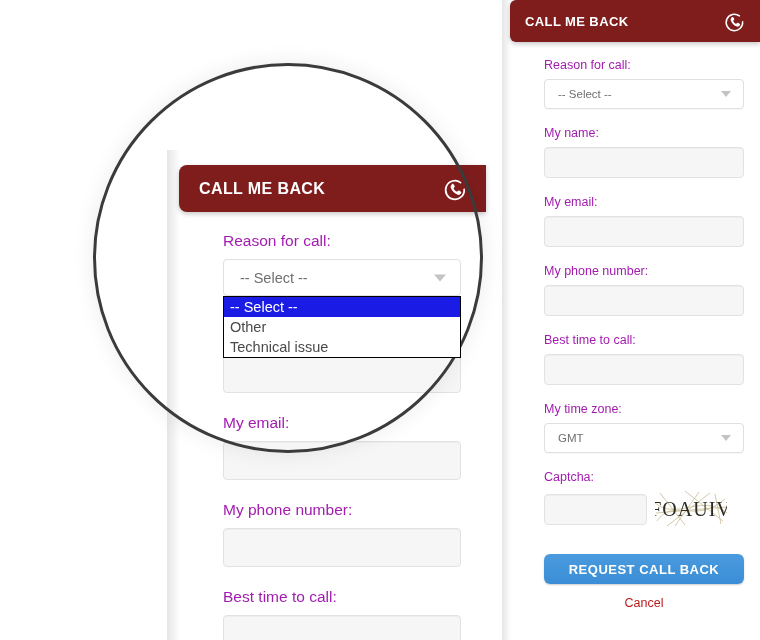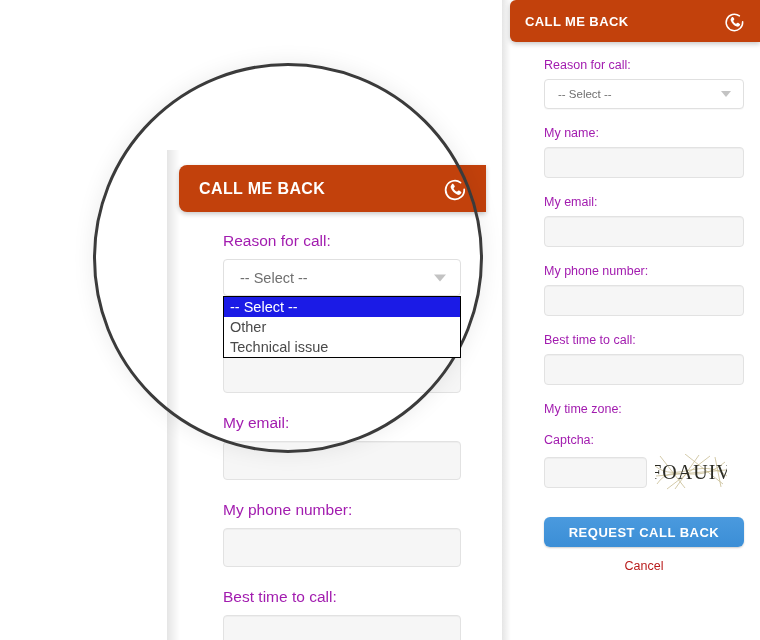--- a/index.html
+++ b/index.html
@@ -17,21 +17,21 @@
   }
 
   
   .cmb-panel {
     position: absolute;
     background: #ffffff;
     box-sizing: border-box;
   }
   .cmb-header {
     position: absolute;
-    background: #c2410c;
+    background: #7f1d1d;
     color: #ffffff;
     display: flex;
     align-items: center;
     justify-content: space-between;
     box-sizing: border-box;
     box-shadow: 0 2px 5px rgba(0,0,0,0.22);
   }
   .cmb-header-title {
     font-weight: bold;
     letter-spacing: 0.4px;
@@ -303,20 +303,24 @@
       <div class="text-input"></div>
     </div>
 
     <div class="field-group">
       <label class="field-label">Best time to call:</label>
       <div class="text-input"></div>
     </div>
 
     <div class="field-group">
       <label class="field-label">My time zone:</label>
+      <div class="select-box">
+        <span>GMT</span>
+        <span class="select-caret"></span>
+      </div>
     </div>
 
     <div class="field-group">
       <label class="field-label">Captcha:</label>
       <div class="captcha-row">
         <div class="text-input captcha-input"></div>
         <div class="captcha-img">
           <svg class="captcha-scratch" viewBox="0 0 72 36" preserveAspectRatio="none">
             <g stroke="#c8bd93" stroke-width="0.8" fill="none">
               <path d="M2 30 C 18 6, 40 34, 70 8"></path>

